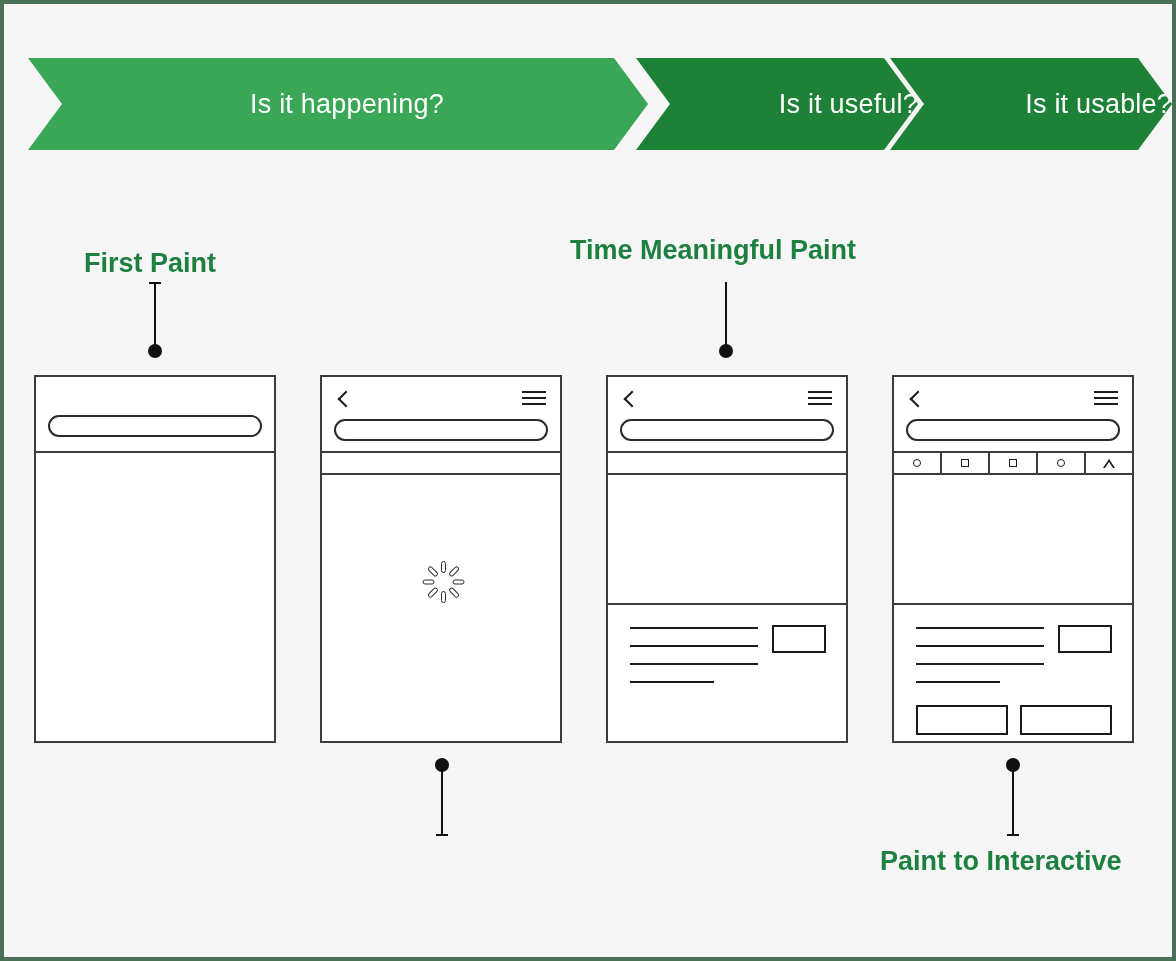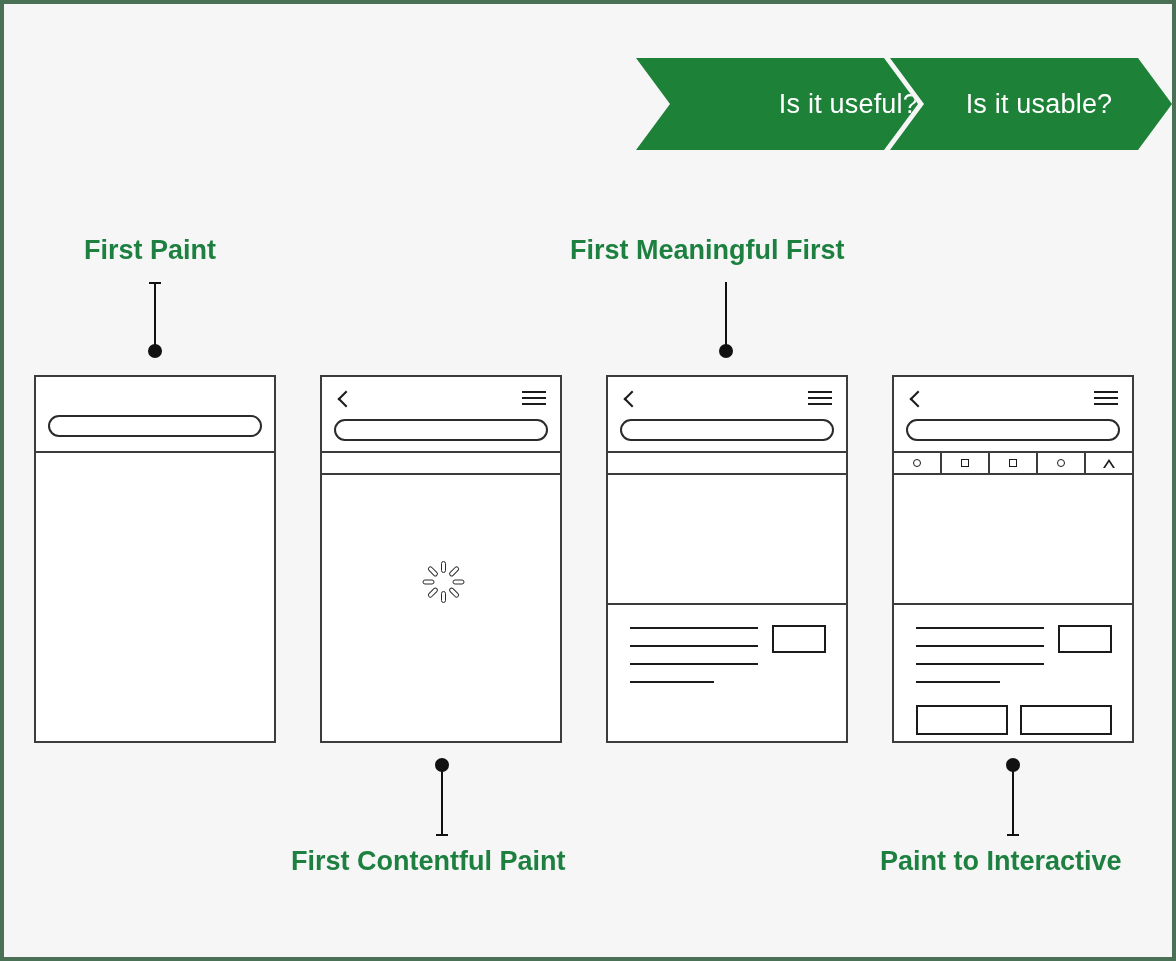--- a/index.html
+++ b/index.html
@@ -64,32 +64,33 @@
     clip-path: polygon(0 0, 248px 0, 282px 50%, 248px 100%, 0 100%, 34px 50%);
     justify-content: flex-end;
   }
   #chev-2 .chev-label { padding-left: 16px; }
   #chev-3 {
     left: 862px;
     width: 282px;
     background: #1e8138;
     -webkit-clip-path: polygon(0 0, 248px 0, 282px 50%, 248px 100%, 0 100%, 34px 50%);
     clip-path: polygon(0 0, 248px 0, 282px 50%, 248px 100%, 0 100%, 34px 50%);
+    justify-content: flex-end;
   }
   #chev-3 .chev-label { padding-left: 16px; }
 
   
   .metric-label {
     position: absolute;
     color: #1e8040;
     font-size: 27px;
     font-weight: bold;
     white-space: nowrap;
   }
-  #label-fp  { left: 80px;  top: 231px; }
+  #label-fp  { left: 80px;  top: 244px; }
   #label-fmp { left: 566px; top: 231px; }
   #label-fcp { left: 287px; top: 842px; }
   #label-tti { left: 876px; top: 842px; }
 
   
   .connector {
     position: absolute;
     width: 14px;
   }
   .connector .stem {
@@ -294,32 +295,34 @@
     border-radius: 3px;
     box-sizing: border-box;
   }
 </style>
 </head>
 <body>
 
 <div id="page">
 
   <div id="banner">
+    <div class="chev" id="chev-1">
+      <span class="chev-label">Is it happening?</span>
+    </div>
     <div class="chev" id="chev-2">
       <span class="chev-label">Is it useful?</span>
     </div>
     <div class="chev" id="chev-3">
       <span class="chev-label">Is it usable?</span>
     </div>
   </div>
 
   <div class="metric-label" id="label-fp">First Paint</div>
-  <div class="metric-label" id="label-fmp">First Meaningful First</div>
-
-  <div class="metric-label" id="label-fcp">First Contentful Paint</div>
+  <div class="metric-label" id="label-fmp">Time Meaningful Paint</div>
+
   <div class="metric-label" id="label-tti">Paint to Interactive</div>
 
   <div class="connector" id="conn-fp">
     <div class="cap top"></div>
     <div class="stem"></div>
     <div class="dot bottom"></div>
   </div>
 
   <div class="connector" id="conn-fmp">
     <div class="stem"></div>

